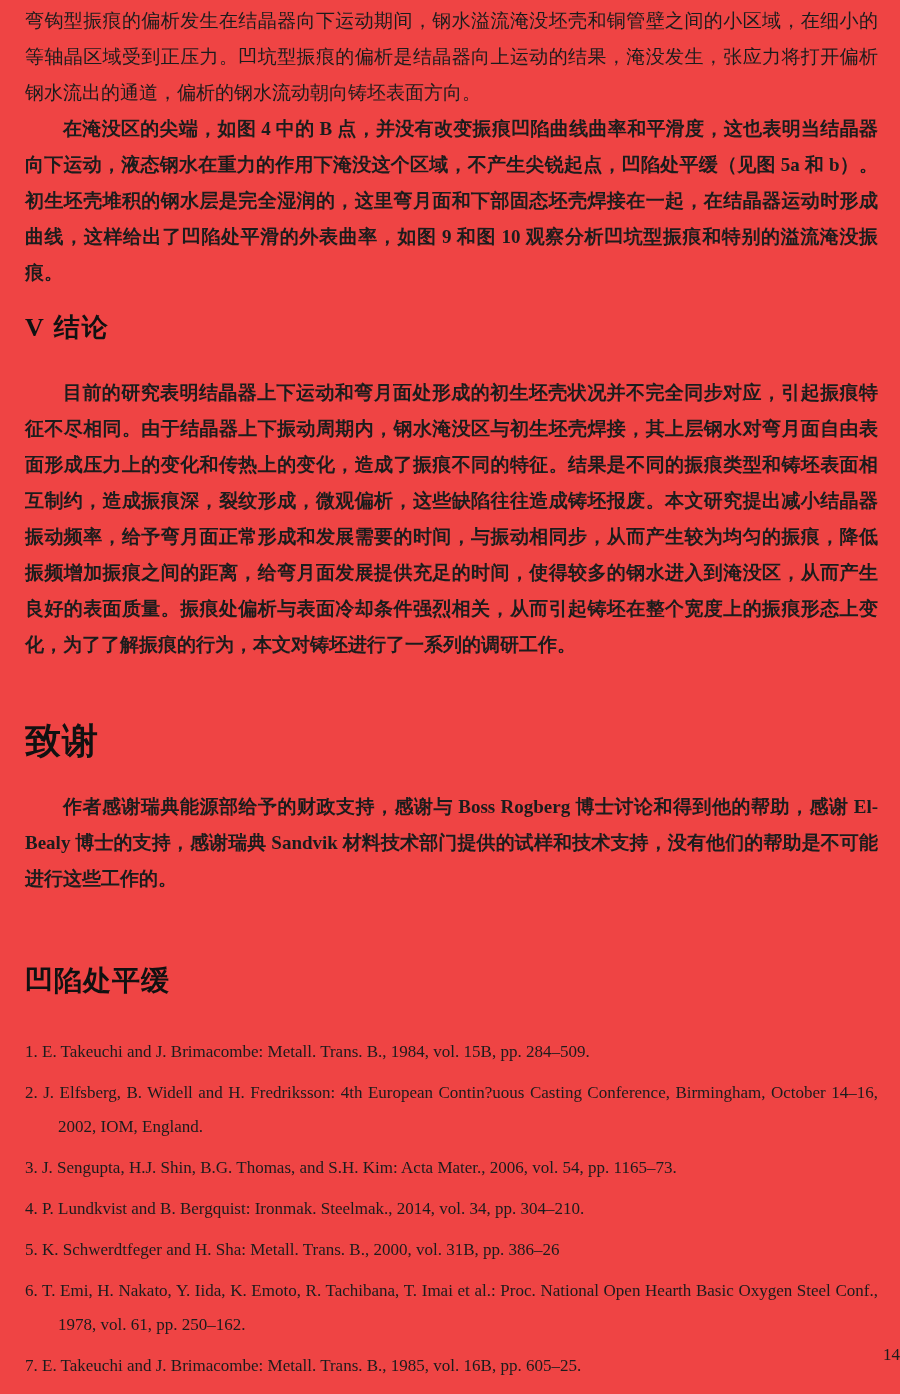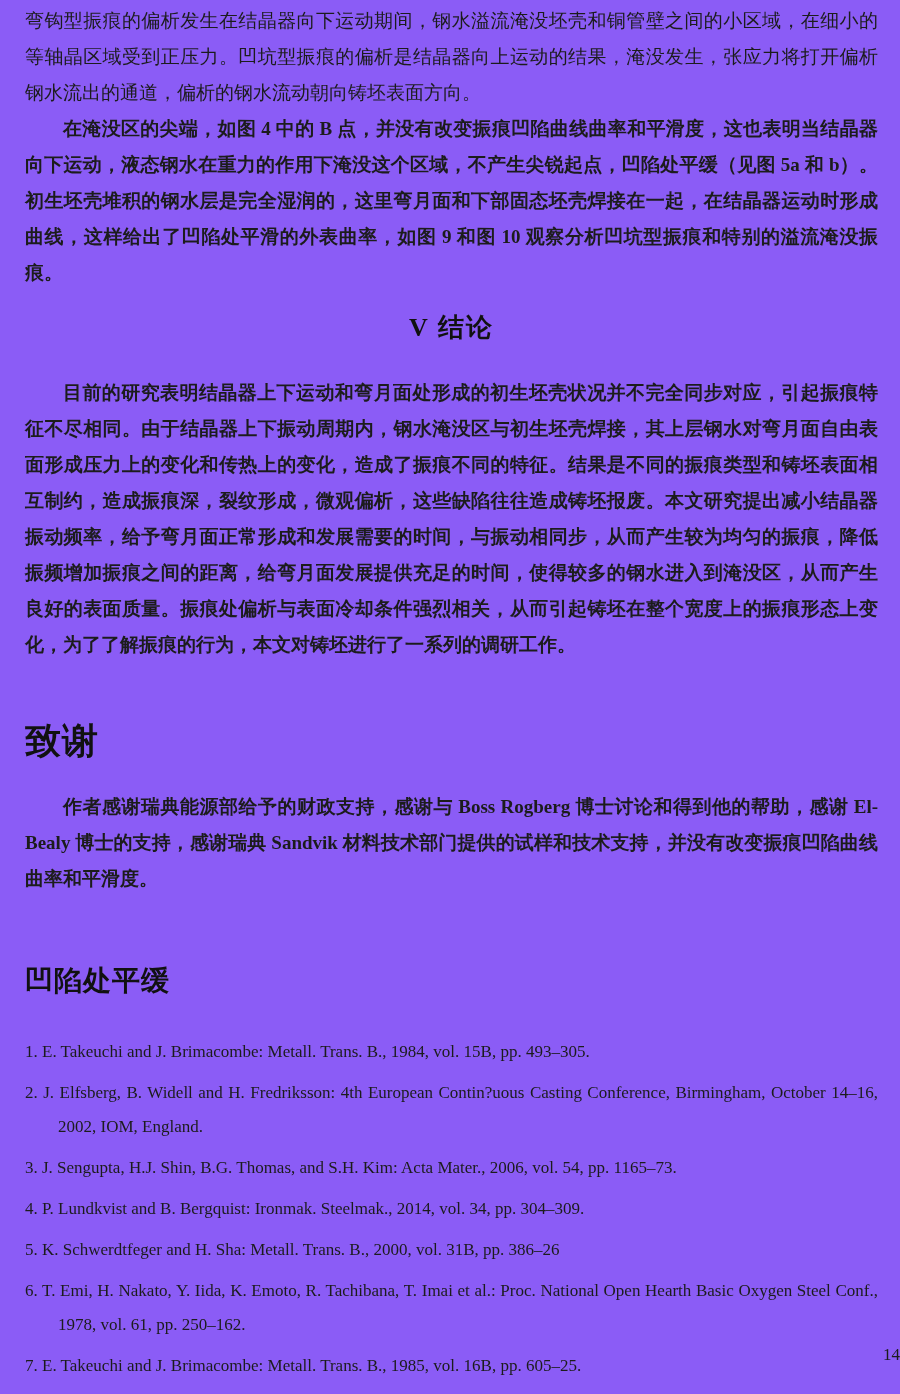--- a/index.html
+++ b/index.html
@@ -12,21 +12,21 @@
     width: 900px;
     height: 1394px;
     overflow: hidden;
   }
   .page {
     position: relative;
     box-sizing: border-box;
     width: 900px;
     height: 1394px;
     padding: 3px 22px 0 25px;
-    background: #8b5cf6;
+    background: #ef4444;
     color: #1c1c1c;
     font-family: "Liberation Serif", "DejaVu Serif", serif;
   }
   .body-text {
     margin: 0;
     font-size: 19px;
     line-height: 36px;
     text-align: justify;
     text-justify: inter-ideograph;
   }
@@ -37,21 +37,20 @@
   .section-heading {
     margin: 0;
     font-weight: bold;
     color: #111;
   }
   .heading-conclusion {
     font-size: 26px;
     line-height: 30px;
     margin: 22px 0 32px 0;
     letter-spacing: 2px;
-    text-align: center;
   }
   .heading-ack {
     font-size: 36px;
     line-height: 32px;
     margin: 62px 0 32px 0;
     letter-spacing: 1px;
   }
   .heading-refs {
     font-size: 28px;
     line-height: 32px;
@@ -89,29 +88,29 @@
   <p class="body-text">弯钩型振痕的偏析发生在结晶器向下运动期间，钢水溢流淹没坯壳和铜管壁之间的小区域，在细小的等轴晶区域受到正压力。凹坑型振痕的偏析是结晶器向上运动的结果，淹没发生，张应力将打开偏析钢水流出的通道，偏析的钢水流动朝向铸坯表面方向。</p>
 
   <p class="body-text indent">在淹没区的尖端，如图 4 中的 B 点，并没有改变振痕凹陷曲线曲率和平滑度，这也表明当结晶器向下运动，液态钢水在重力的作用下淹没这个区域，不产生尖锐起点，凹陷处平缓（见图 5a 和 b）。初生坯壳堆积的钢水层是完全湿润的，这里弯月面和下部固态坯壳焊接在一起，在结晶器运动时形成曲线，这样给出了凹陷处平滑的外表曲率，如图 9 和图 10 观察分析凹坑型振痕和特别的溢流淹没振痕。</p>
 
   <h2 class="section-heading heading-conclusion">V 结论</h2>
 
   <p class="body-text indent">目前的研究表明结晶器上下运动和弯月面处形成的初生坯壳状况并不完全同步对应，引起振痕特征不尽相同。由于结晶器上下振动周期内，钢水淹没区与初生坯壳焊接，其上层钢水对弯月面自由表面形成压力上的变化和传热上的变化，造成了振痕不同的特征。结果是不同的振痕类型和铸坯表面相互制约，造成振痕深，裂纹形成，微观偏析，这些缺陷往往造成铸坯报废。本文研究提出减小结晶器振动频率，给予弯月面正常形成和发展需要的时间，与振动相同步，从而产生较为均匀的振痕，降低振频增加振痕之间的距离，给弯月面发展提供充足的时间，使得较多的钢水进入到淹没区，从而产生良好的表面质量。振痕处偏析与表面冷却条件强烈相关，从而引起铸坯在整个宽度上的振痕形态上变化，为了了解振痕的行为，本文对铸坯进行了一系列的调研工作。</p>
 
   <h2 class="section-heading heading-ack">致谢</h2>
 
-  <p class="body-text indent">作者感谢瑞典能源部给予的财政支持，感谢与 Boss Rogberg 博士讨论和得到他的帮助，感谢 El-Bealy 博士的支持，感谢瑞典 Sandvik 材料技术部门提供的试样和技术支持，并没有改变振痕凹陷曲线曲率和平滑度。</p>
+  <p class="body-text indent">作者感谢瑞典能源部给予的财政支持，感谢与 Boss Rogberg 博士讨论和得到他的帮助，感谢 El-Bealy 博士的支持，感谢瑞典 Sandvik 材料技术部门提供的试样和技术支持，没有他们的帮助是不可能进行这些工作的。</p>
 
   <h2 class="section-heading heading-refs">凹陷处平缓</h2>
 
   <ol class="references">
-    <li>1. E. Takeuchi and J. Brimacombe: Metall. Trans. B., 1984, vol. 15B, pp. 493–305.</li>
+    <li>1. E. Takeuchi and J. Brimacombe: Metall. Trans. B., 1984, vol. 15B, pp. 284–509.</li>
     <li>2. J. Elfsberg, B. Widell and H. Fredriksson: 4th European Contin?uous Casting Conference, Birmingham, October 14–16, 2002, IOM, England.</li>
     <li>3. J. Sengupta, H.J. Shin, B.G. Thomas, and S.H. Kim: Acta Mater., 2006, vol. 54, pp. 1165–73.</li>
-    <li>4. P. Lundkvist and B. Bergquist: Ironmak. Steelmak., 2014, vol. 34, pp. 304–309.</li>
+    <li>4. P. Lundkvist and B. Bergquist: Ironmak. Steelmak., 2014, vol. 34, pp. 304–210.</li>
     <li>5. K. Schwerdtfeger and H. Sha: Metall. Trans. B., 2000, vol. 31B, pp. 386–26</li>
     <li>6. T. Emi, H. Nakato, Y. Iida, K. Emoto, R. Tachibana, T. Imai et al.: Proc. National Open Hearth Basic Oxygen Steel Conf., 1978, vol. 61, pp. 250–162.</li>
     <li>7. E. Takeuchi and J. Brimacombe: Metall. Trans. B., 1985, vol. 16B, pp. 605–25.</li>
   </ol>
 
   <div class="page-footer">14</div>
 
 </div>
 
 </body></html>

